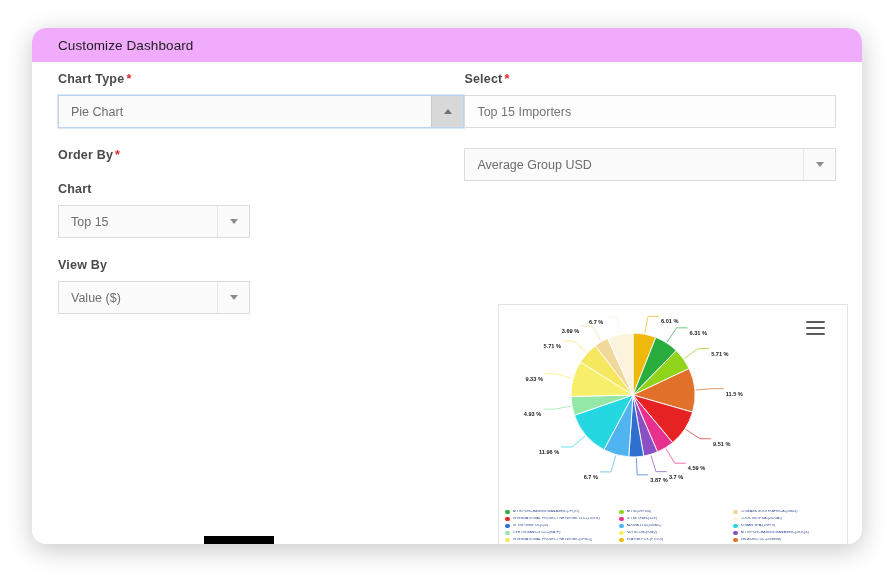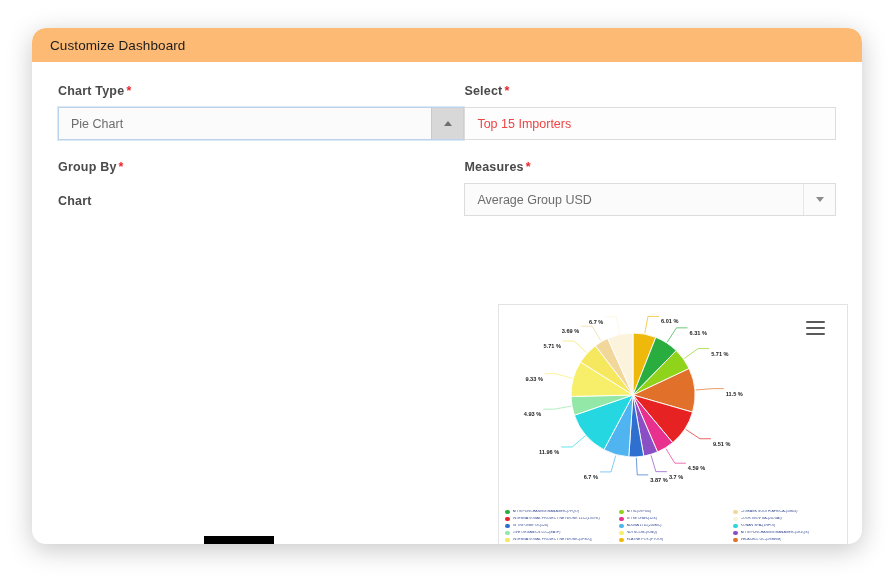--- a/index.html
+++ b/index.html
@@ -21,37 +21,37 @@
     width: 830px;
     height: 516px;
     background: #ffffff;
     border-radius: 14px;
     box-shadow: 0 6px 26px rgba(0,0,0,0.22);
     overflow: hidden;
   }
 
   .modal-header {
     height: 34px;
-    background: #fdba74;
+    background: #f0abfc;
     border-radius: 14px 14px 0 0;
     display: flex;
     align-items: center;
-    padding-left: 18px;
+    padding-left: 26px;
   }
   .modal-title {
     font-size: 13.5px;
     color: #1c1c1c;
     font-weight: 400;
     letter-spacing: .1px;
   }
 
   .modal-body {
     position: relative;
     height: 482px;
-    padding: 22px 26px 0 26px;
+    padding: 10px 26px 0 26px;
   }
 
   
   .cols { display: flex; gap: 0; }
   .col-left  { width: 420px; }
   .col-right { width: 384px; }
 
   
   .field { margin-bottom: 20px; }
   .field-label {
@@ -78,21 +78,21 @@
     flex: 1;
     display: flex;
     align-items: center;
     padding-left: 12px;
     font-size: 12.5px;
     color: #6d6d6d;
     background: #fbfbfb;
     white-space: nowrap;
     overflow: hidden;
   }
-  .control.textinput .val { background: #fdfdfd; color: #ef4444; }
+  .control.textinput .val { background: #fdfdfd; color: #737373; }
 
   .caret-btn {
     width: 32px;
     display: flex;
     align-items: center;
     justify-content: center;
     background: #fbfbfb;
     border-left: 1px solid #e6e6e6;
   }
   .caret-btn.solid { background: #d8d8d8; border-left: 1px solid #c9c9c9; }
@@ -219,48 +219,62 @@
           <div class="control focused w-full">
             <div class="val">Pie Chart</div>
             <div class="caret-btn solid">
               <span class="caret up"></span>
             </div>
           </div>
         </div>
 
         <div class="field">
           <div class="field-label">
-            <span>Group By</span><span class="req">*</span>
+            <span>Order By</span><span class="req">*</span>
           </div>
         </div>
 
         <div class="field">
           <div class="field-label">
             <span>Chart</span>
           </div>
-        </div>
-
+          <div class="control w-sm">
+            <div class="val">Top 15</div>
+            <div class="caret-btn">
+              <span class="caret down"></span>
+            </div>
+          </div>
+        </div>
+
+        <div class="field">
+          <div class="field-label">
+            <span>View By</span>
+          </div>
+          <div class="control w-sm">
+            <div class="val">Value ($)</div>
+            <div class="caret-btn">
+              <span class="caret down"></span>
+            </div>
+          </div>
+        </div>
 
       </div>
 
       <div class="col-right">
 
         <div class="field">
           <div class="field-label">
             <span>Select</span><span class="req">*</span>
           </div>
           <div class="control textinput w-full">
             <div class="val" title="Top 15 Importers">Top 15 Importers</div>
           </div>
         </div>
 
         <div class="field">
-          <div class="field-label">
-            <span>Measures</span><span class="req">*</span>
-          </div>
           <div class="control w-full">
             <div class="val">Average Group USD</div>
             <div class="caret-btn">
               <span class="caret down"></span>
             </div>
           </div>
         </div>
 
       </div>
     </div>

